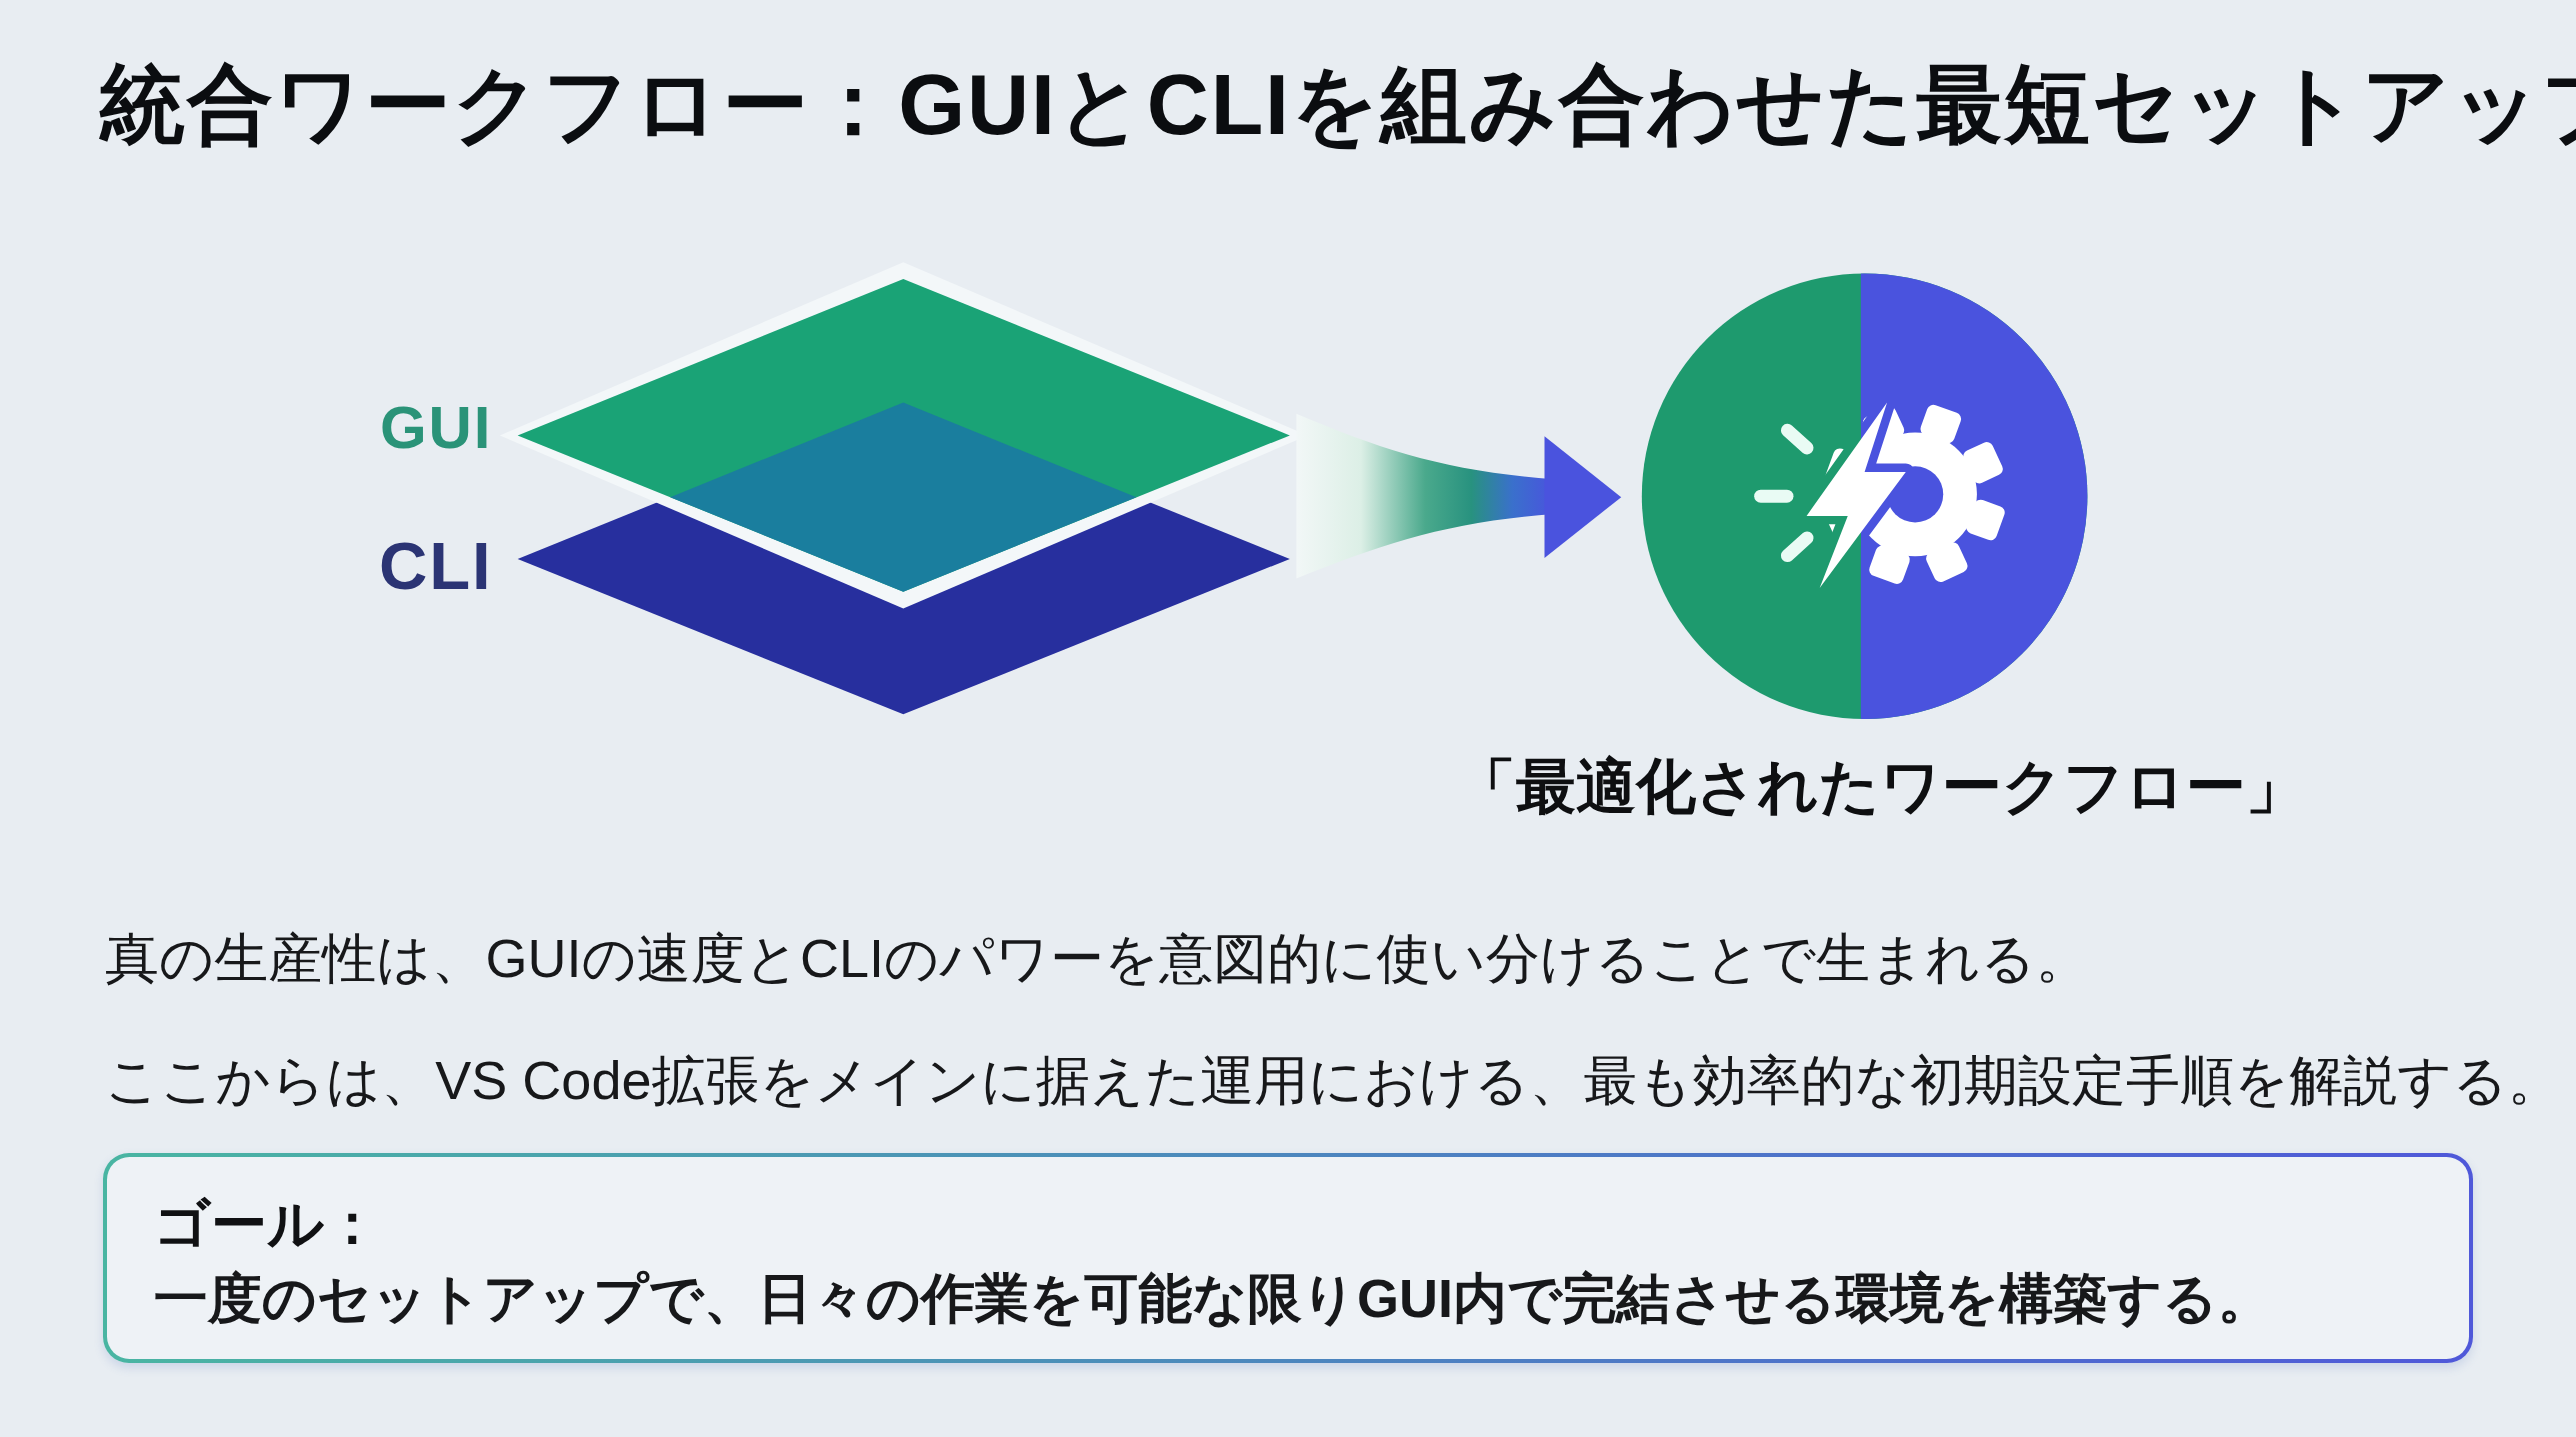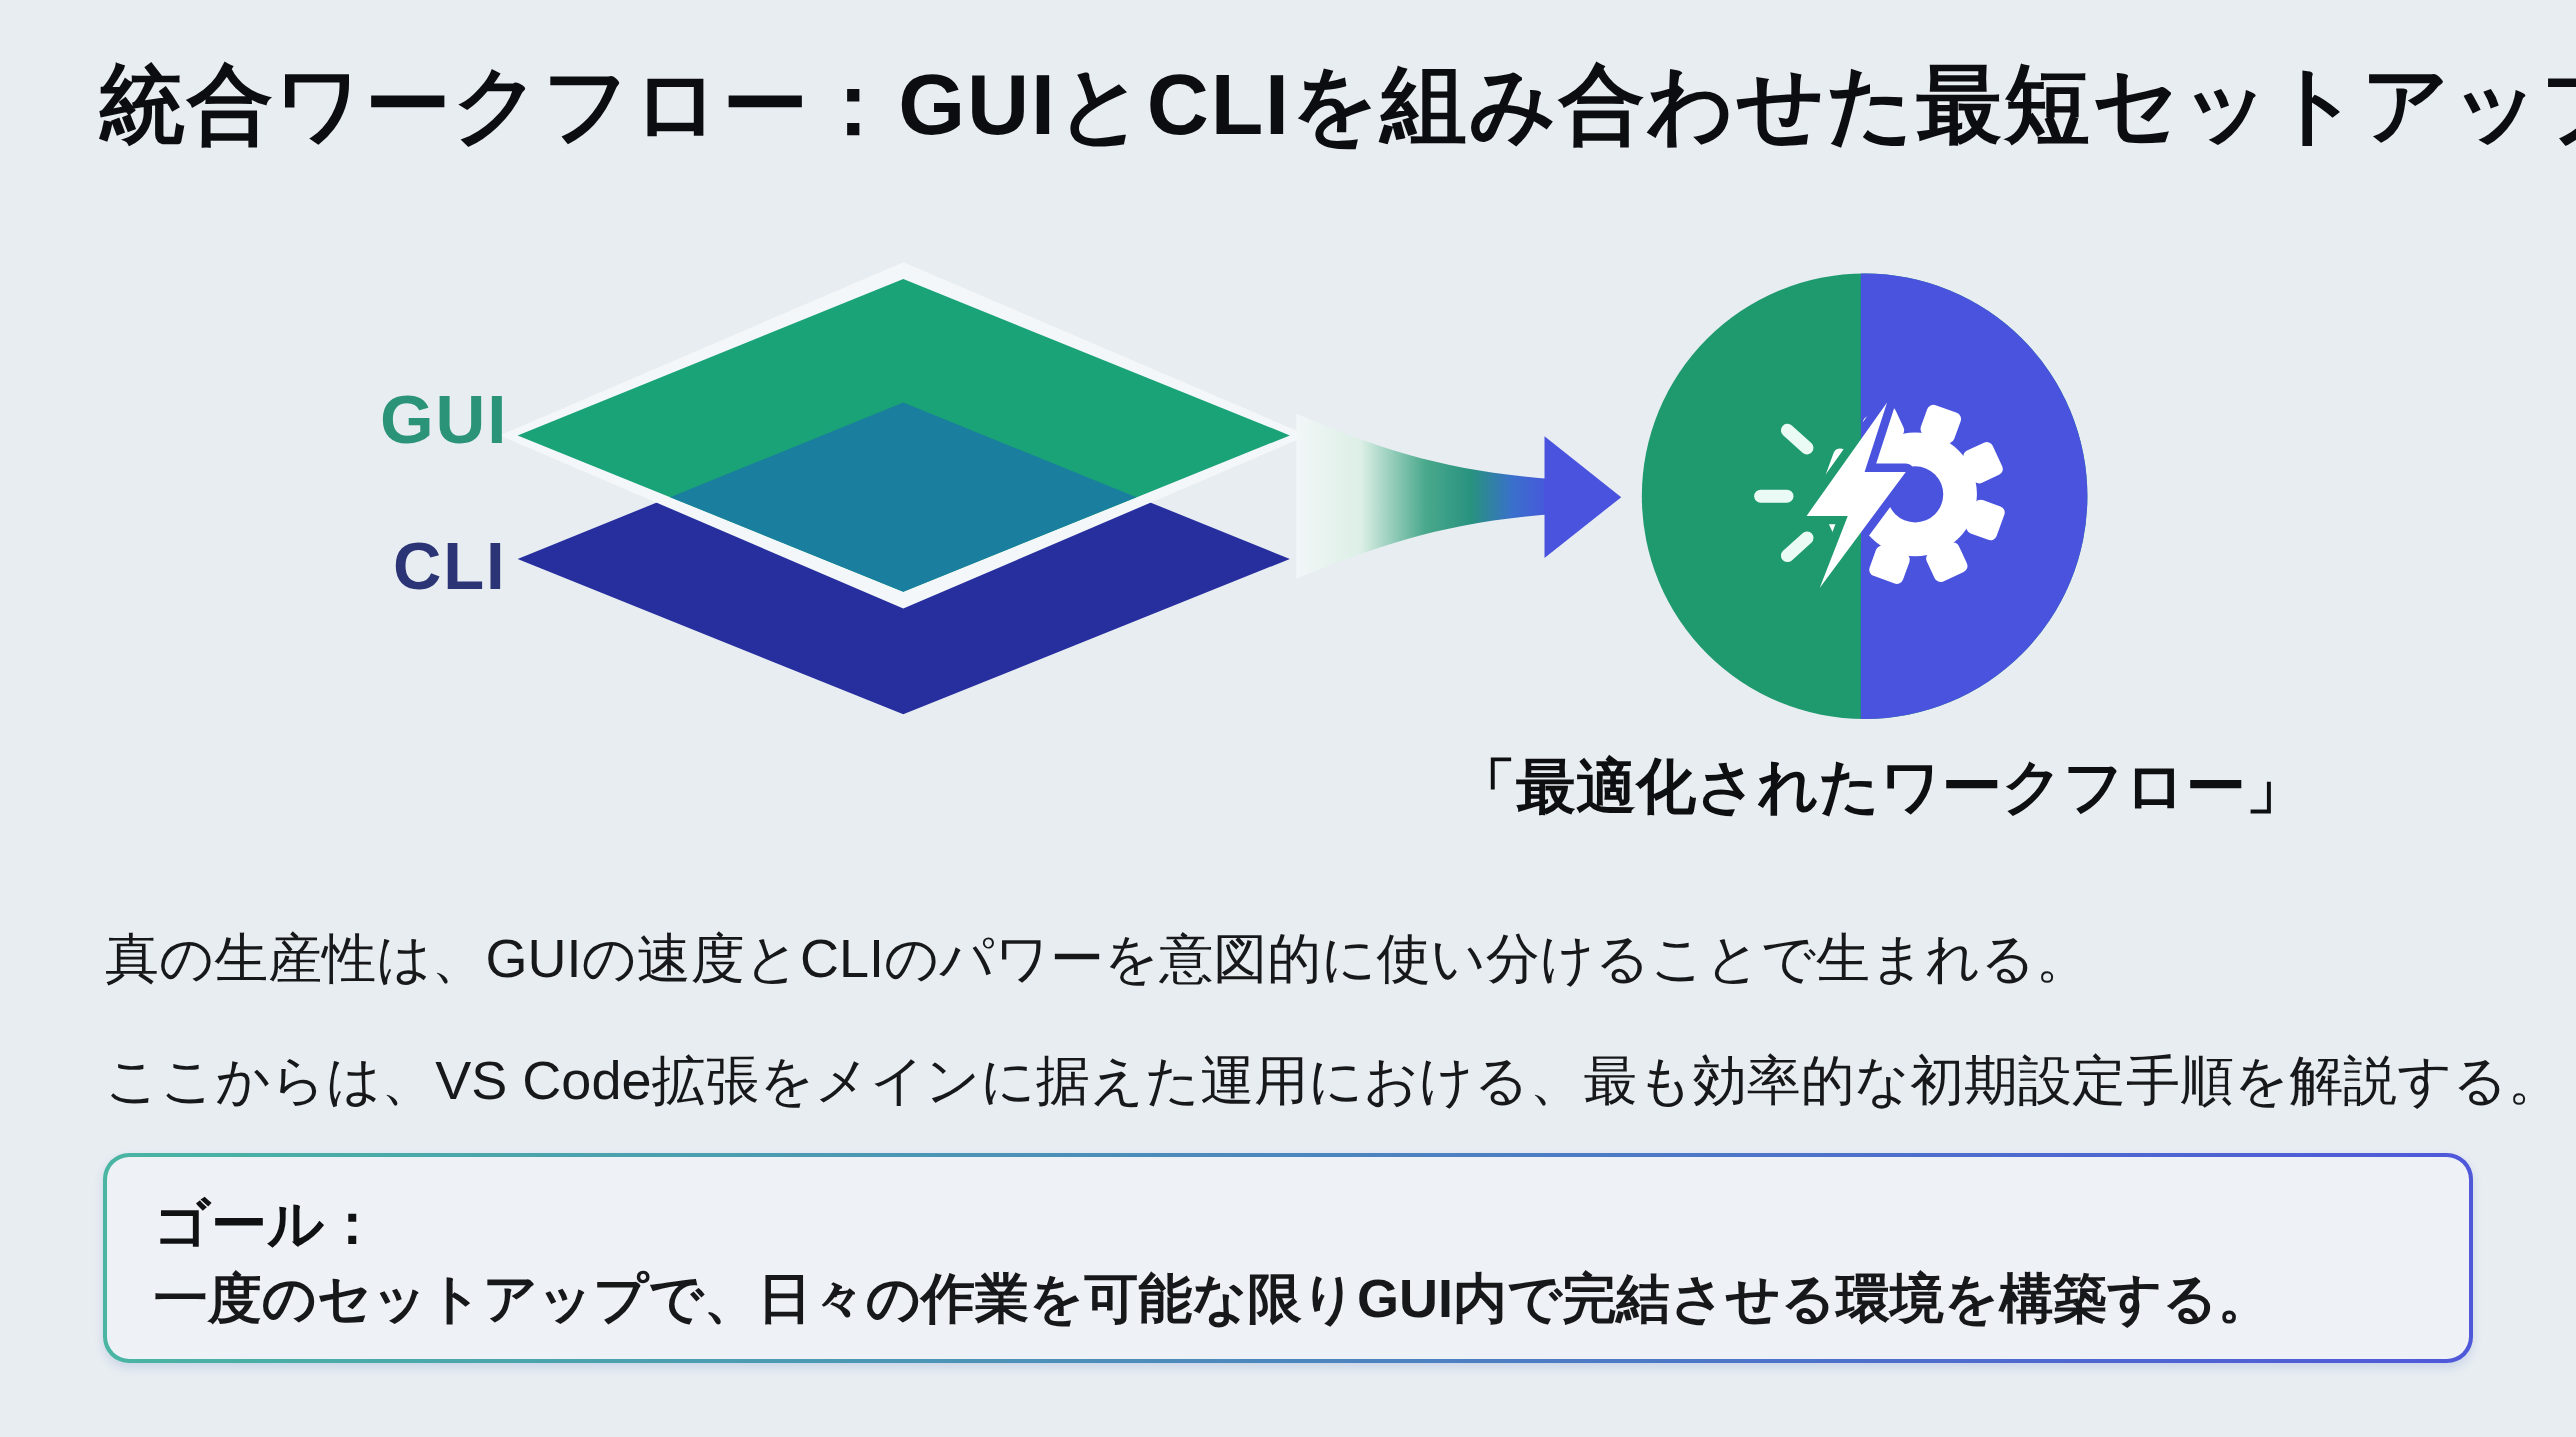--- a/index.html
+++ b/index.html
@@ -14,26 +14,26 @@
     background: #e8edf2;
     overflow: hidden;
   }
   .abs { position: absolute; }
   .title {
     left: 99px; top: 47px;
     font-size: 86px; font-weight: 800; color: #0b0d10;
     letter-spacing: 1.9px; white-space: nowrap;
   }
   .gui-label {
-    left: 380px; top: 380px;
-    font-size: 69px; font-weight: 700; color: #2a9378;
+    left: 380px; top: 393px;
+    font-size: 60px; font-weight: 700; color: #2a9378;
     letter-spacing: 1.9px;
   }
   .cli-label {
-    left: 393px; top: 527px;
+    left: 379px; top: 527px;
     font-size: 67px; font-weight: 700; color: #2b3474;
     letter-spacing: 1.9px;
   }
   .circle-caption {
     left: 1456px; top: 747px; width: 824px;
     text-align: right;
     font-size: 60px; font-weight: 700; color: #0e0f11;
     white-space: nowrap;
   }
   .para { left: 105px; font-size: 54px; font-weight: 500; color: #17181a; white-space: nowrap; }

